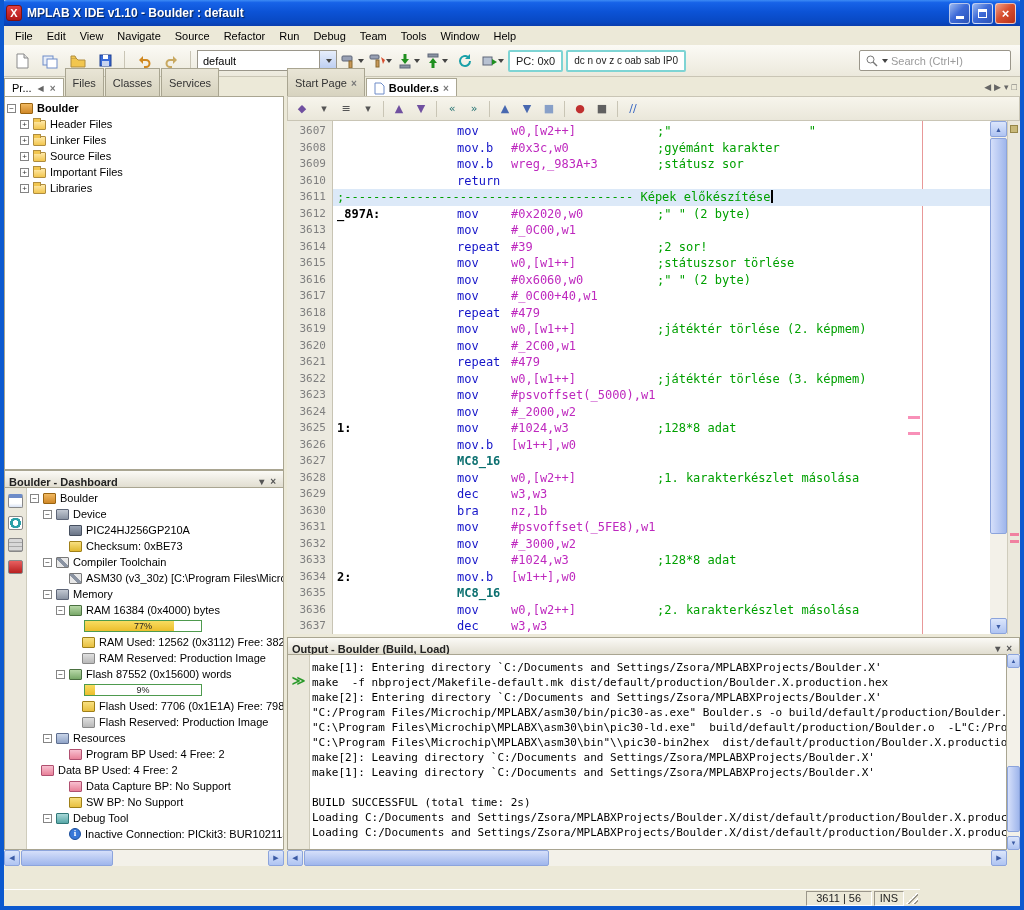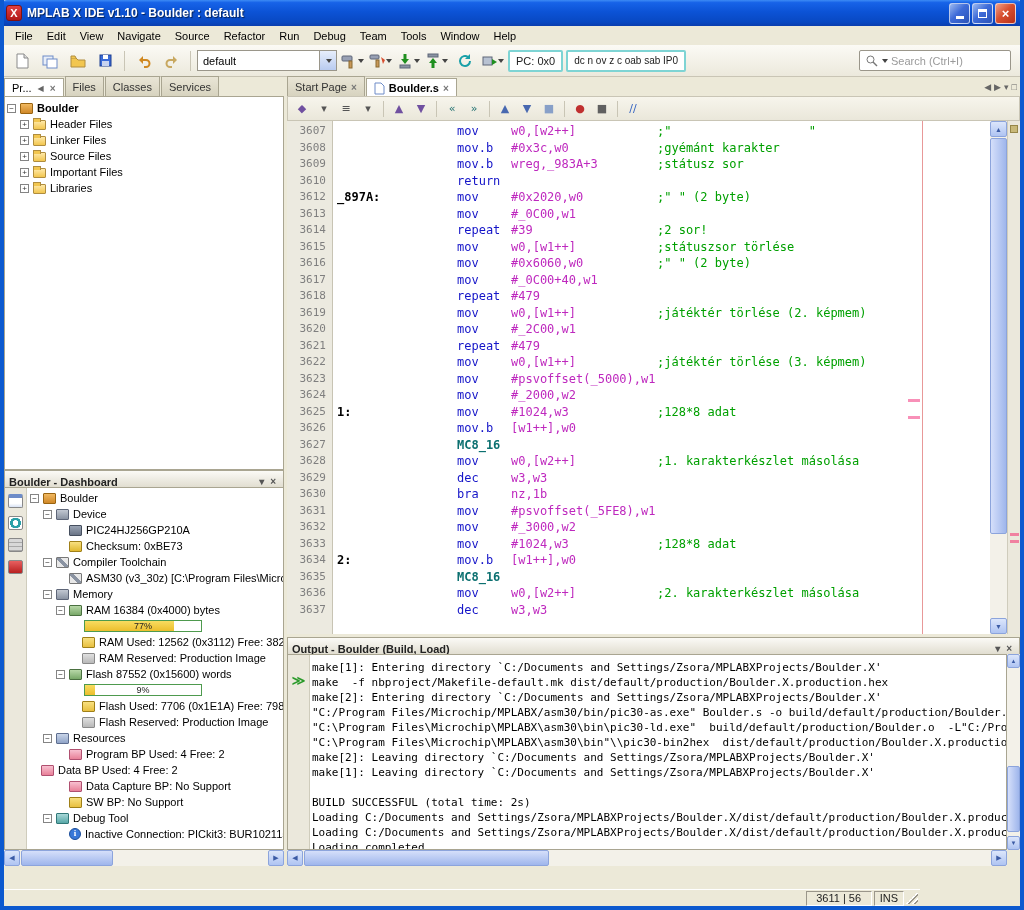--- a/index.html
+++ b/index.html
@@ -34,21 +34,21 @@
   .combo-btn{width:17px;height:19px;background:linear-gradient(#E7EEFB,#B9CBF0);border-left:1px solid #9A968A;display:flex;align-items:center;justify-content:center}
   .dbg-box{height:22px;background:#fff;border:2px solid #7ED4D4;border-radius:2px;display:flex;align-items:center;justify-content:center;padding:0 6px;color:#222;white-space:nowrap}
   .searchbox{margin-left:auto;width:152px;height:21px;background:#fff;border:1px solid #9A968A;border-radius:2px;display:flex;align-items:center;padding:0 5px;gap:3px;margin-right:4px}
   .searchbox .ph{color:#9a9a9a}
   
   .panel-hdr{position:absolute;height:23px;background:linear-gradient(#FBFAF6,#D9D5C5);border:1px solid #A9A591;
     display:flex;align-items:center;padding:0 4px;font-weight:bold;color:#222}
   .hdr-btn{margin-left:auto;color:#555;padding:0 3px;font-size:10px}
   .hdr-btn + .hdr-btn{margin-left:0}
   .tabbar{position:absolute;height:18px;display:flex;align-items:flex-end;background:#ECE9D8}
-  .tab{height:20px;padding:1px 7px 0;border:1px solid #A9A591;border-bottom:none;background:linear-gradient(#E9E5D6,#D7D3BF);
+  .tab{height:28px;padding:1px 7px 0;border:1px solid #A9A591;border-bottom:none;background:linear-gradient(#E9E5D6,#D7D3BF);
     margin-right:1px;display:flex;align-items:center;gap:4px;color:#333;white-space:nowrap}
   .tab.active{background:#fff;height:18px;color:#000}
   .tab .tab-x{color:#777;font-size:10px;font-weight:bold}
   .mini-btn{font-size:8px;color:#666;padding:0 2px}
   .corner-btns{margin-left:auto;display:flex;align-items:center;gap:3px;padding-right:3px;height:18px}
   .corner-btns span{color:#666;font-size:9px}
   
   .projects-panel{position:absolute;left:0;top:96px;width:280px;height:374px;background:#fff;border:1px solid #A9A591;overflow:hidden}
   .dash-body{position:absolute;left:0;top:487px;width:280px;height:363px;background:#fff;border:1px solid #A9A591;overflow:hidden}
   .dash-gutter{position:absolute;left:0;top:0;bottom:0;width:22px;background:#EBE8DC;border-right:1px solid #CFCCBC;
@@ -512,20 +512,24 @@
         </div>
         <div class="code-row">
           <span class="ln">3609</span>
           <div class="code"><span class="tok tok-op">mov.b</span><span class="tok tok-args">wreg,_983A+3</span><span class="tok tok-comment">;státusz sor</span></div>
         </div>
         <div class="code-row">
           <span class="ln">3610</span>
           <div class="code"><span class="tok tok-op">return</span></div>
         </div>
         <div class="code-row">
+          <span class="ln">3611</span>
+          <div class="code hl"><span class="tok tok-comment tok-full">;---------------------------------------- Képek előkészítése<span class="caret"></span></span></div>
+        </div>
+        <div class="code-row">
           <span class="ln">3612</span>
           <div class="code"><span class="tok tok-label">_897A:</span><span class="tok tok-op">mov</span><span class="tok tok-args">#0x2020,w0</span><span class="tok tok-comment">;" " (2 byte)</span></div>
         </div>
         <div class="code-row">
           <span class="ln">3613</span>
           <div class="code"><span class="tok tok-op">mov</span><span class="tok tok-args">#_0C00,w1</span></div>
         </div>
         <div class="code-row">
           <span class="ln">3614</span>
           <div class="code"><span class="tok tok-op">repeat</span><span class="tok tok-args">#39</span><span class="tok tok-comment">;2 sor!</span></div>
@@ -652,21 +656,20 @@
         <div class="out-line">make[2]: Entering directory `C:/Documents and Settings/Zsora/MPLABXProjects/Boulder.X'</div>
         <div class="out-line">"C:/Program Files/Microchip/MPLABX/asm30/bin/pic30-as.exe" Boulder.s -o build/default/production/Boulder.o -</div>
         <div class="out-line">"C:\Program Files\Microchip\MPLABX\asm30\bin\pic30-ld.exe"  build/default/production/Boulder.o  -L"C:/Prog</div>
         <div class="out-line">"C:\Program Files\Microchip\MPLABX\asm30\bin"\\pic30-bin2hex  dist/default/production/Boulder.X.production.e</div>
         <div class="out-line">make[2]: Leaving directory `C:/Documents and Settings/Zsora/MPLABXProjects/Boulder.X'</div>
         <div class="out-line">make[1]: Leaving directory `C:/Documents and Settings/Zsora/MPLABXProjects/Boulder.X'</div>
         <div class="out-line">&nbsp;</div>
         <div class="out-line">BUILD SUCCESSFUL (total time: 2s)</div>
         <div class="out-line">Loading C:/Documents and Settings/Zsora/MPLABXProjects/Boulder.X/dist/default/production/Boulder.X.production</div>
         <div class="out-line">Loading C:/Documents and Settings/Zsora/MPLABXProjects/Boulder.X/dist/default/production/Boulder.X.production</div>
-        <div class="out-line">Loading completed</div>
       </div>
   </div>
 
   <div class="sb" style="left:1003px;top:654px;width:13px;height:196px">
     <div class="sb-btn" style="top:0;height:14px;font-size:6px">▲</div>
     <div class="sb-thumb" style="top:112px;height:66px"></div>
     <div class="sb-btn" style="bottom:0;height:14px;font-size:6px">▼</div>
   </div>
 
   <div class="sb" style="left:283px;top:850px;width:720px;height:16px">

